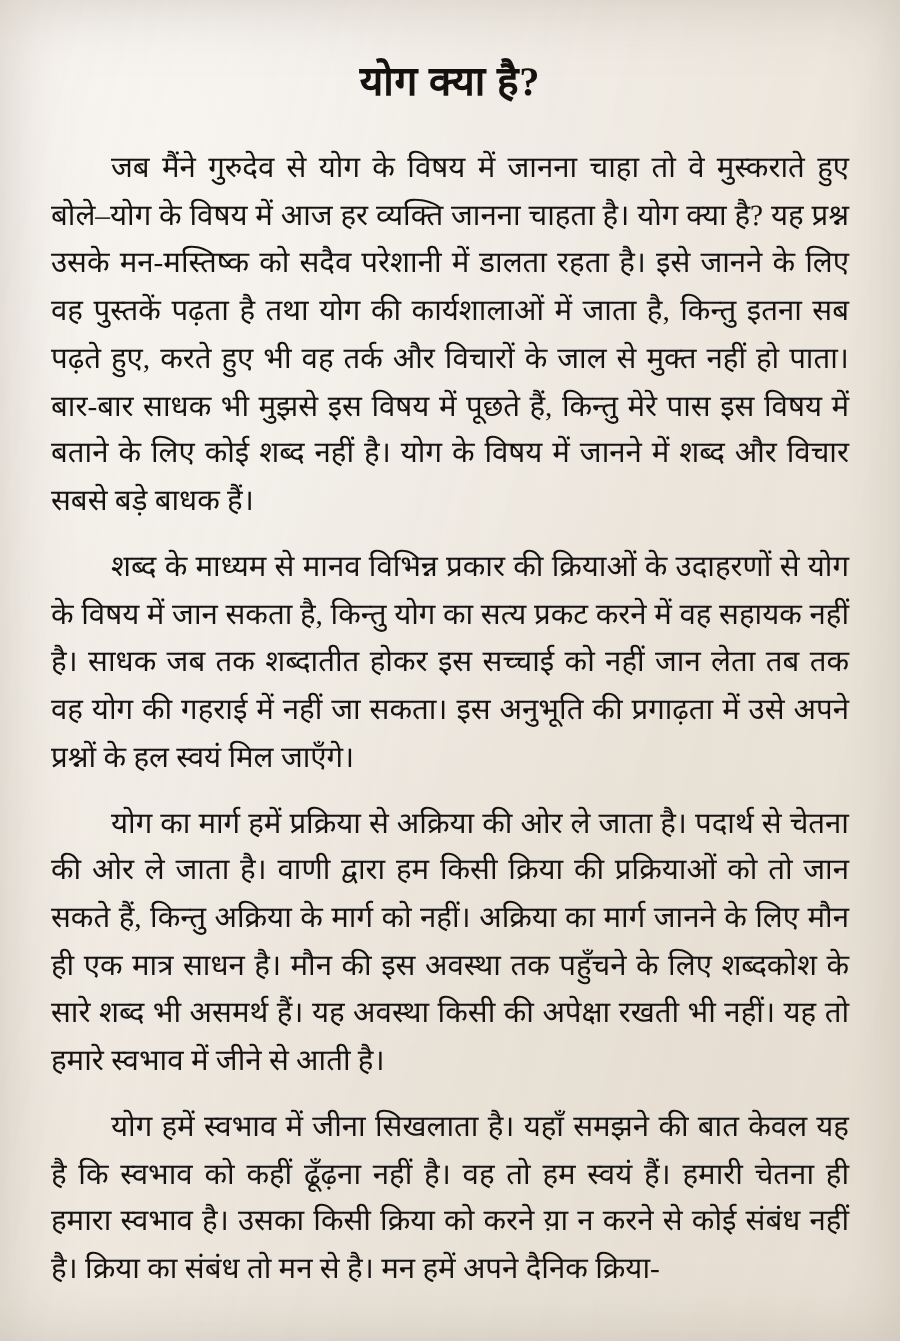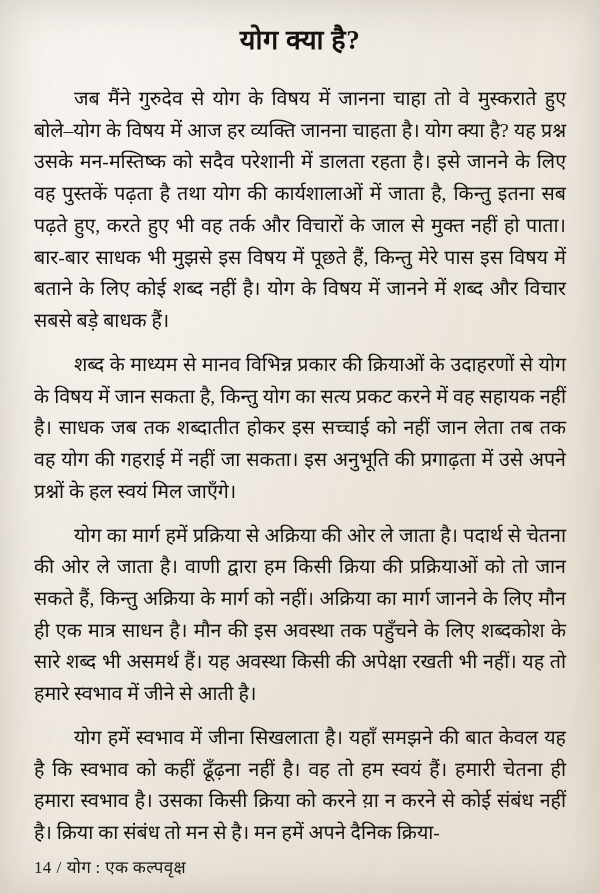--- a/index.html
+++ b/index.html
@@ -12,21 +12,21 @@
     background: #efeae1;
     font-family: "Liberation Serif", "DejaVu Serif", serif;
     color: #1a1a1a;
     overflow: hidden;
   }
   .page {
     position: relative;
     width: 600px;
     height: 894px;
     box-sizing: border-box;
-    padding: 12px 34px 0 34px;
+    padding: 26px 34px 0 34px;
     background:
       radial-gradient(ellipse at 20% 10%, rgba(255,255,255,0.55), rgba(255,255,255,0) 60%),
       radial-gradient(ellipse at 85% 85%, rgba(224,214,199,0.55), rgba(255,255,255,0) 60%),
       #efe9e0;
   }
   .page-title {
     text-align: center;
     font-size: 27px;
     font-weight: 700;
     letter-spacing: 0.5px;
@@ -78,19 +78,16 @@
 
   <h1 class="page-title">योग क्या है?</h1>
 
   <div class="body-text">
     <p>जब मैंने गुरुदेव से योग के विषय में जानना चाहा तो वे मुस्कराते हुए बोले–योग के विषय में आज हर व्यक्ति जानना चाहता है। योग क्या है? यह प्रश्न उसके मन-मस्तिष्क को सदैव परेशानी में डालता रहता है। इसे जानने के लिए वह पुस्तकें पढ़ता है तथा योग की कार्यशालाओं में जाता है, किन्तु इतना सब पढ़ते हुए, करते हुए भी वह तर्क और विचारों के जाल से मुक्त नहीं हो पाता। बार-बार साधक भी मुझसे इस विषय में पूछते हैं, किन्तु मेरे पास इस विषय में बताने के लिए कोई शब्द नहीं है। योग के विषय में जानने में शब्द और विचार सबसे बड़े बाधक हैं।</p>
     <p>शब्द के माध्यम से मानव विभिन्न प्रकार की क्रियाओं के उदाहरणों से योग के विषय में जान सकता है, किन्तु योग का सत्य प्रकट करने में वह सहायक नहीं है। साधक जब तक शब्दातीत होकर इस सच्चाई को नहीं जान लेता तब तक वह योग की गहराई में नहीं जा सकता। इस अनुभूति की प्रगाढ़ता में उसे अपने प्रश्नों के हल स्वयं मिल जाएँगे।</p>
     <p>योग का मार्ग हमें प्रक्रिया से अक्रिया की ओर ले जाता है। पदार्थ से चेतना की ओर ले जाता है। वाणी द्वारा हम किसी क्रिया की प्रक्रियाओं को तो जान सकते हैं, किन्तु अक्रिया के मार्ग को नहीं। अक्रिया का मार्ग जानने के लिए मौन ही एक मात्र साधन है। मौन की इस अवस्था तक पहुँचने के लिए शब्दकोश के सारे शब्द भी असमर्थ हैं। यह अवस्था किसी की अपेक्षा रखती भी नहीं। यह तो हमारे स्वभाव में जीने से आती है।</p>
     <p>योग हमें स्वभाव में जीना सिखलाता है। यहाँ समझने की बात केवल यह है कि स्वभाव को कहीं ढूँढ़ना नहीं है। वह तो हम स्वयं हैं। हमारी चेतना ही हमारा स्वभाव है। उसका किसी क्रिया को करने य़ा न करने से कोई संबंध नहीं है। क्रिया का संबंध तो मन से है। मन हमें अपने दैनिक क्रिया-</p>
   </div>
 
-  <div class="footer">
-    <span>14</span><span class="sep">/</span><span>योग : एक कल्पवृक्ष</span>
-  </div>
 
   <div class="paper-noise"></div>
   <div class="edge-shade"></div>
 </div>
 
 </body></html>

